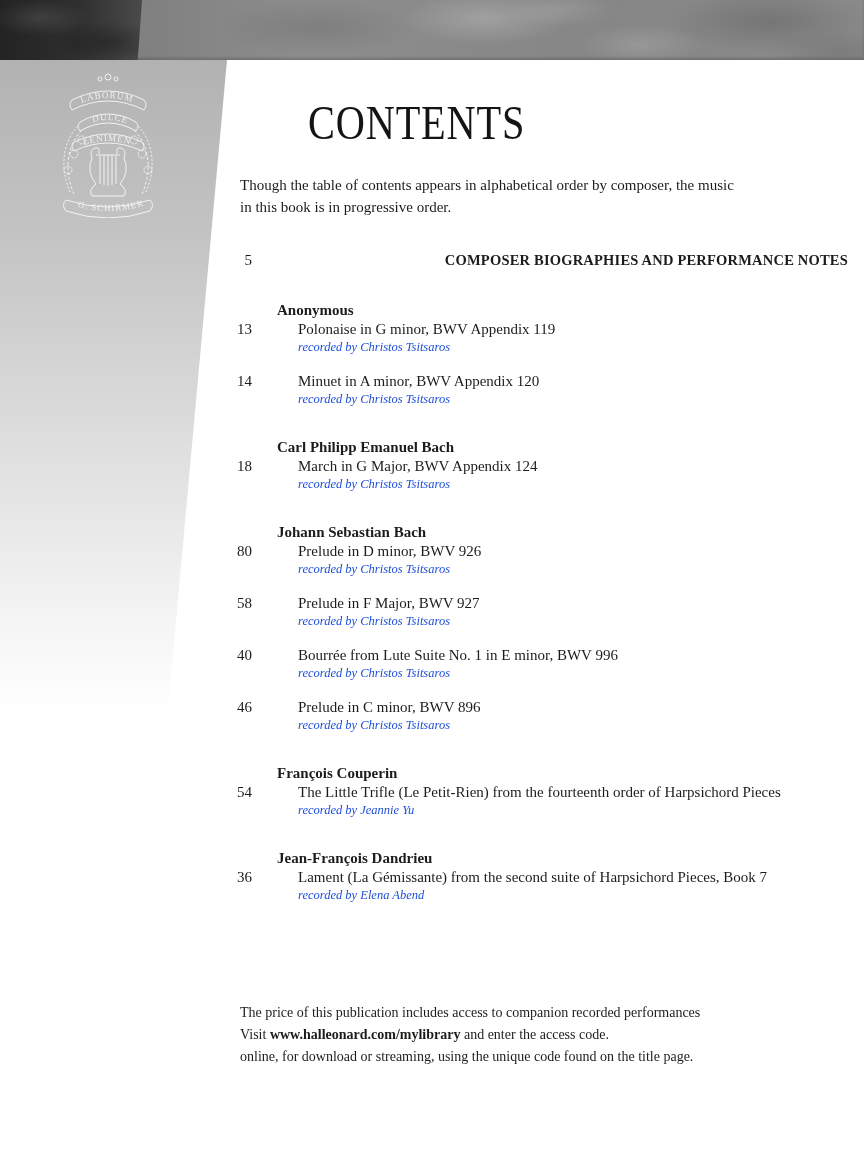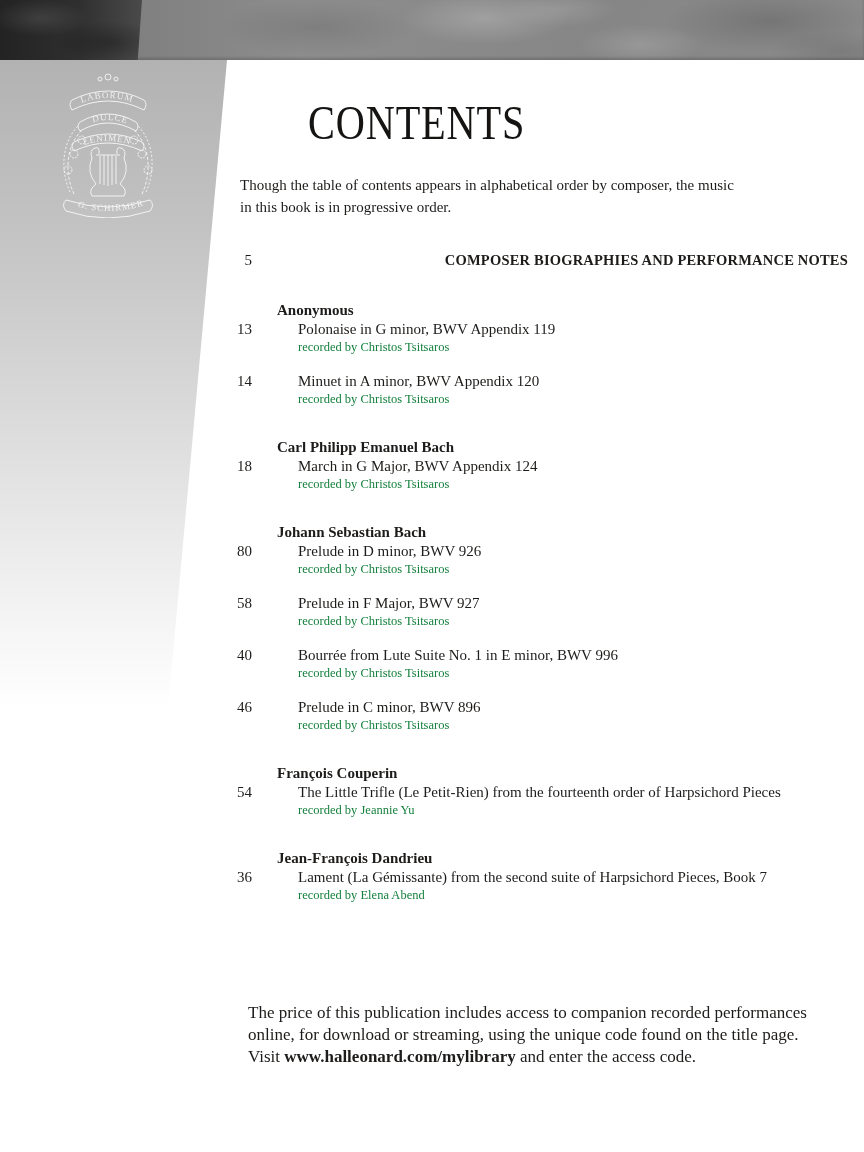--- a/index.html
+++ b/index.html
@@ -56,23 +56,23 @@
   
   .toc { position:absolute; left:218px; top:251px; width:630px; }
   .row { display:grid; grid-template-columns:34px 1fr; column-gap:25px; }
   .num { text-align:right; font-size:15px; line-height:19px; }
   .toc-head { margin-bottom:20px; }
   .toc-head .head-label { font-weight:bold; font-size:14.5px; line-height:18px; letter-spacing:.2px;text-align:right; }
   .toc-group { margin-top:30px; }
   .composer-name { font-weight:bold; font-size:15px; line-height:20px; }
   .piece { margin-bottom:17px; }
   .piece-title { padding-left:21px; font-size:15px; line-height:19px; white-space:nowrap; }
-  .credit { padding-left:21px; font-size:12.5px; line-height:16px; color:#15803d; }
-  
-  .footer { position:absolute; left:248px; top:1002px; font-size:17px; line-height:22px; white-space:nowrap; }
+  .credit { padding-left:21px; font-size:12.5px; line-height:16px; color:#1d4ed8;font-style:italic; }
+  
+  .footer { position:absolute; left:240px; top:1002px; font-size:14px; line-height:22px; white-space:nowrap; }
   .footer b { font-weight:bold; }
 </style>
 </head>
 <body>
 
 <div class="page">
 
   <div class="band">
     <div class="band-dark"></div>
   </div>
@@ -243,17 +243,17 @@
               <div class="piece-title">Lament (La Gémissante) from the second suite of Harpsichord Pieces, Book 7</div>
               <div class="credit">recorded by Elena Abend</div>
             </div>
           </div>
         </div>
       </div>
   </div>
 
   <div class="footer">
     <div>The price of this publication includes access to companion recorded performances</div>
+    <div><span>Visit </span><b>www.halleonard.com/mylibrary</b><span> and enter the access code.</span></div>
     <div>online, for download or streaming, using the unique code found on the title page.</div>
-    <div><span>Visit </span><b>www.halleonard.com/mylibrary</b><span> and enter the access code.</span></div>
   </div>
 
 </div>
 
 </body></html>

